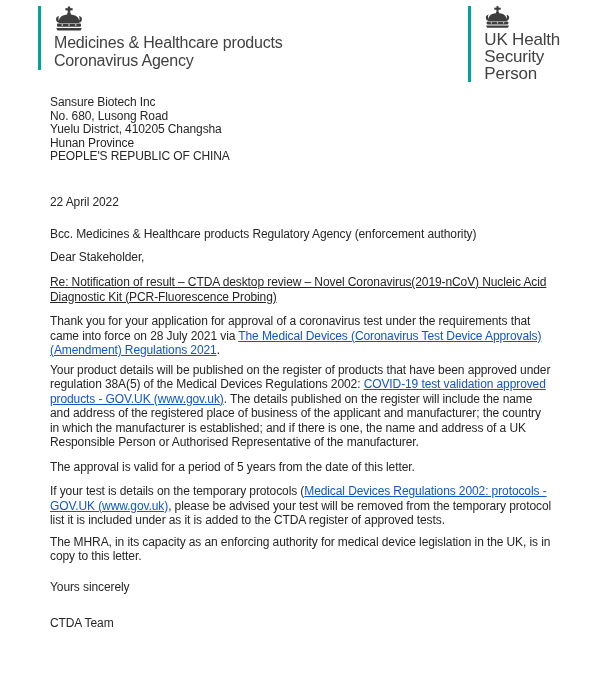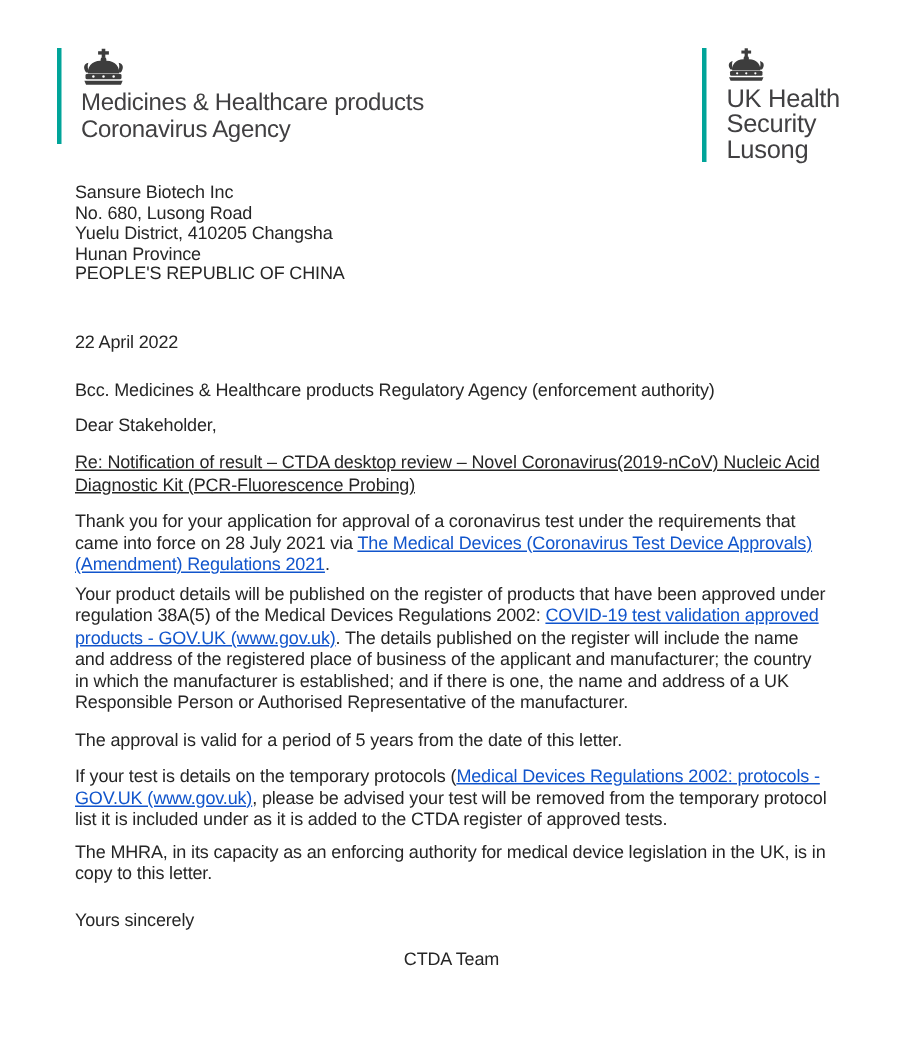--- a/index.html
+++ b/index.html
@@ -2,39 +2,39 @@
 <html><head>
 <meta charset="utf-8">
 <style>
   html,body { margin:0; padding:0; background:#ffffff; }
   .page {
     position:relative; width:600px; height:698px; background:#ffffff;
     font-family:"Liberation Sans", sans-serif; color:#262626; overflow:hidden;
   }
   
   .header { display:flex; justify-content:space-between; align-items:flex-start;
-            padding:32px 40px 0 38px; }
+            padding:6px 40px 0 38px; }
   .logo { display:flex; align-items:stretch; }
   .logo-bar { width:3px; background:#00A499; margin-right:13px; flex:0 0 3px; }
   .crown { display:block; margin-bottom:3px; }
   .mhra-text { font-size:16px; line-height:18px; color:#414042; letter-spacing:-0.2px; }
   .ukhsa-text { font-size:17px; line-height:17px; color:#414042; letter-spacing:-0.2px; }
   
   .letter { margin:14px 50px 0 50px; width:502px;
             font-size:12px; line-height:14.5px; letter-spacing:-0.1px; }
   .address { line-height:13.5px; }
   .date { text-align:left; margin-top:31px; }
   .bcc { margin-top:18px; }
   .salutation { margin-top:8px; }
   .subject { margin-top:11px; font-weight:normal; text-decoration:underline; }
   p.bodyp { margin:10px 0 0 0; }
   p.bodyp.tight { margin-top:5px; }
   p.bodyp.semi { margin-top:7px; }
   .closing { margin-top:16px; }
-  .signature { margin-top:12px;text-align:center; }
+  .signature { margin-top:22px; }
   a.link { color:#1155CC; text-decoration:underline; cursor:pointer; }
 </style>
 </head>
 <body>
 
 <div class="page">
 
   <div class="header">
 
     <div class="logo">
@@ -77,21 +77,21 @@
             <path d="M3 28.5 L37 28.5 L35.5 32 L4.5 32 Z"></path>
           </g>
           <g fill="#ffffff">
             <circle cx="11" cy="24.7" r="1.1"></circle>
             <circle cx="20" cy="24.7" r="1.1"></circle>
             <circle cx="29" cy="24.7" r="1.1"></circle>
           </g>
         </svg>
         <div class="ukhsa-text">UK Health</div>
         <div class="ukhsa-text">Security</div>
-        <div class="ukhsa-text">Lusong</div>
+        <div class="ukhsa-text">Person</div>
       </div>
     </div>
 
   </div>
 
   <div class="letter">
 
     <div class="address">
         <div>Sansure Biotech Inc</div>
         <div>No. 680, Lusong Road</div>

